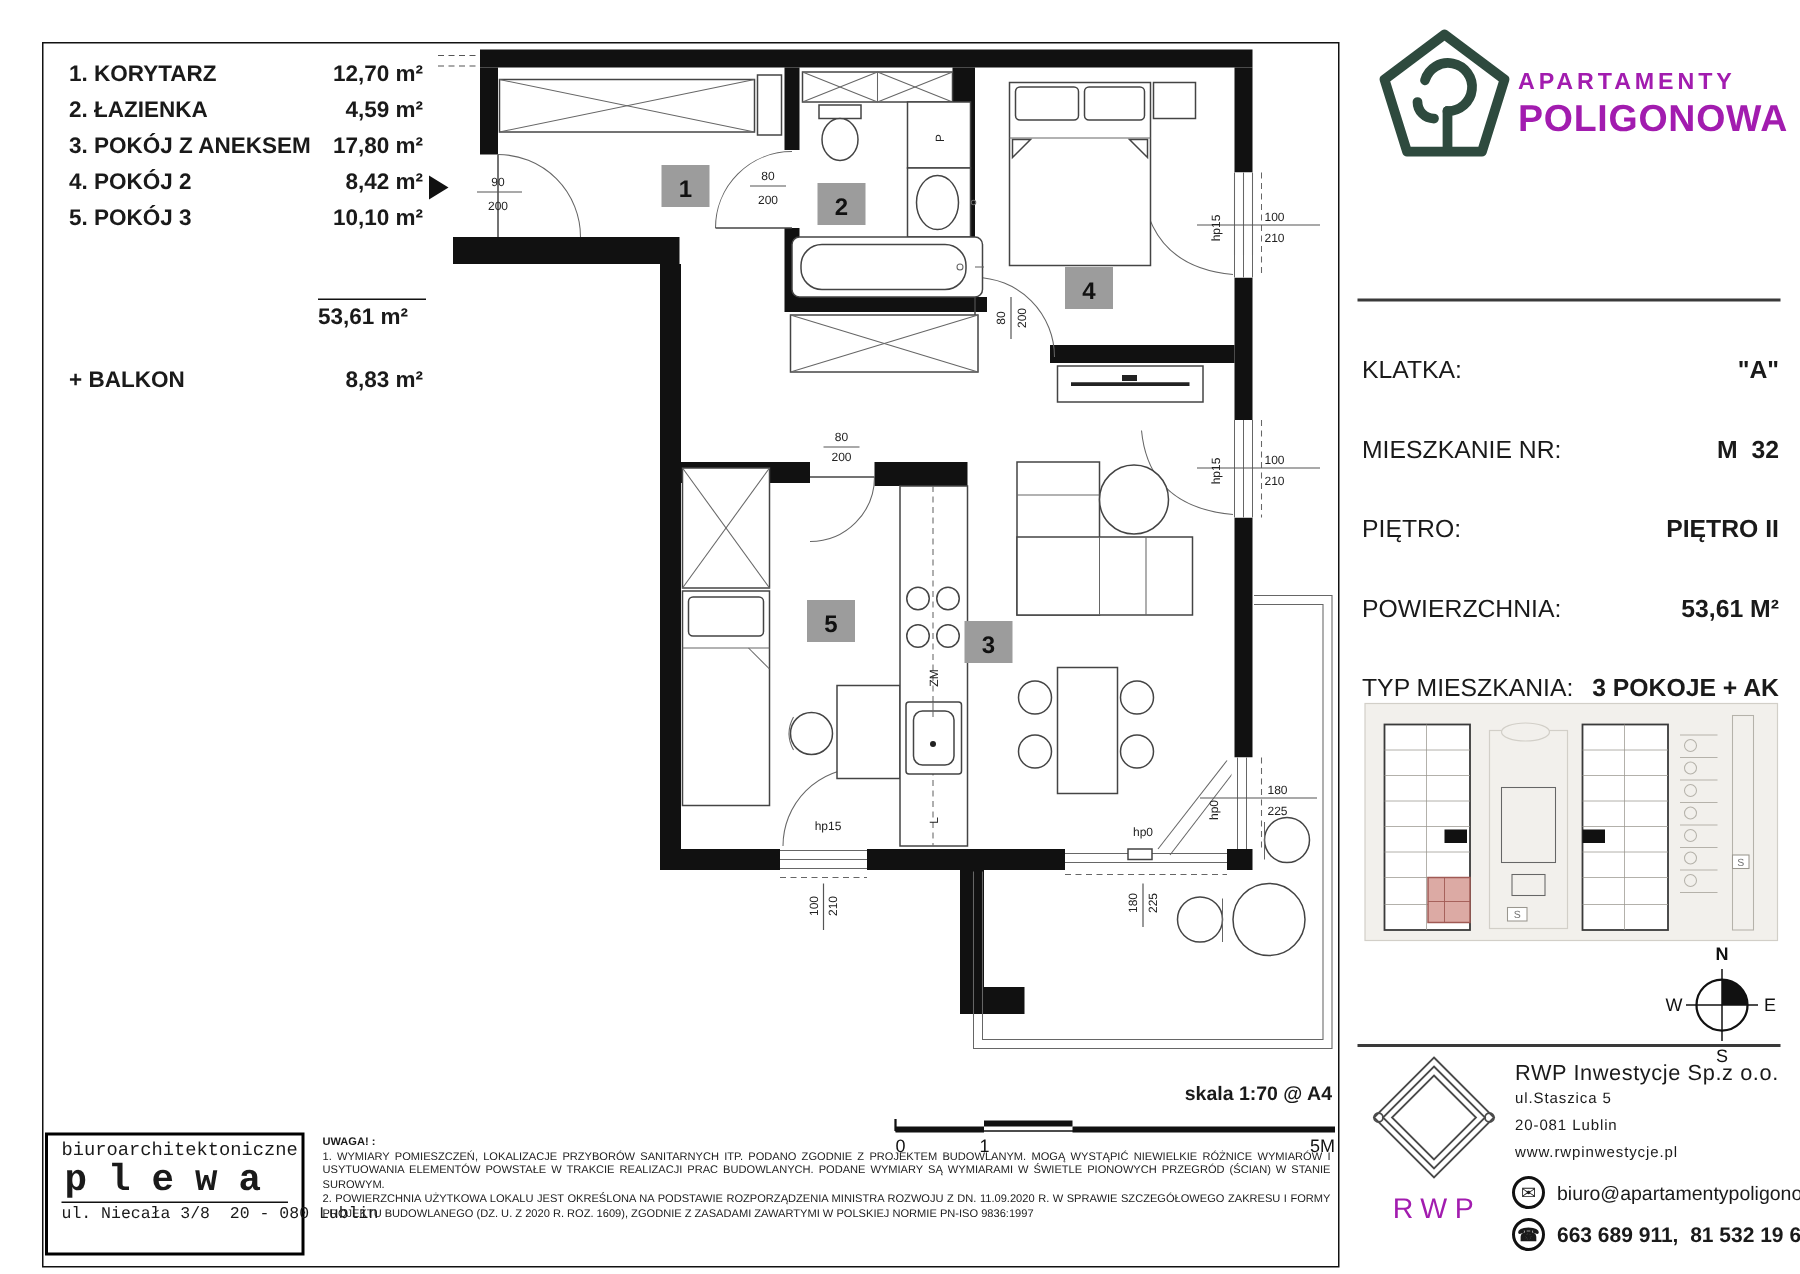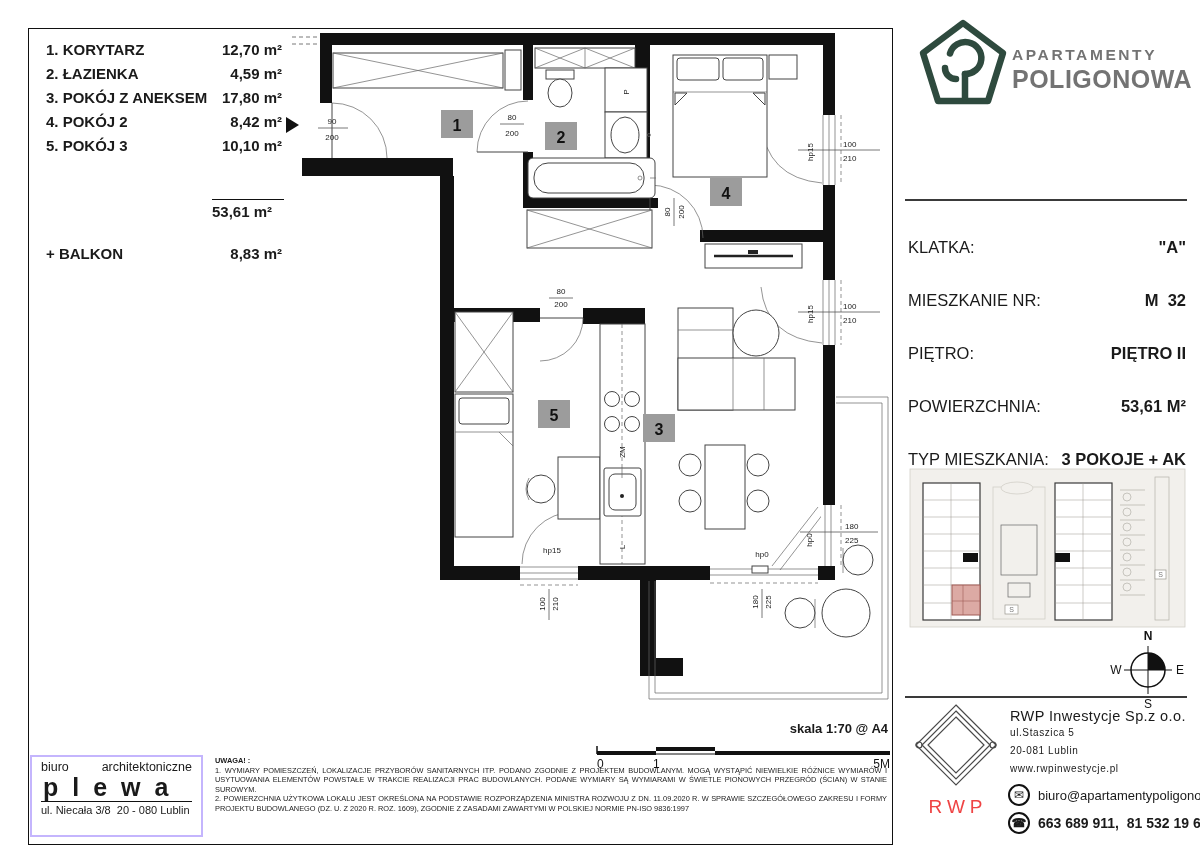--- a/index.html
+++ b/index.html
@@ -11,44 +11,44 @@
   
   #room-list{left:46px;top:38px;width:236px;font-size:15px;font-weight:600;}
   .rl-row{display:flex;height:24px;line-height:24px;}
   .rl-name{flex:1;}
   .rl-area{width:66px;text-align:right;}
   #rl-rule{left:212px;top:199px;width:72px;border-top:1.6px solid #111;}
   #rl-total{left:212px;top:203px;font-size:15px;font-weight:800;}
   #balkon-row{left:46px;top:245px;width:236px;display:flex;font-size:15px;font-weight:600;gap:36px;}
   
   #logo-icon{left:915px;top:16px;}
-  #brand{left:1012px;top:46px;color:#737373;}
+  #brand{left:1012px;top:46px;color:#a21caf;}
   #brand .l1{font-size:15.5px;font-weight:800;letter-spacing:2.6px;}
   #brand .l2{font-size:25px;font-weight:800;letter-spacing:0.5px;margin-top:1px;}
   .rule{border-top:2px solid #3a3a3a;}
   #rule-top{left:905px;top:199px;width:282px;}
   #rule-bottom{left:905px;top:696px;width:282px;}
   #info{left:908px;top:207px;width:278px;}
   .info-row{display:flex;height:26px;line-height:26px;font-size:16.5px;margin-top:27px;}
   .info-label{flex:1;font-weight:500;}
   .info-value{font-weight:800;white-space:pre;text-align:right;}
   
   #scale-label{left:600px;top:721px;width:288px;text-align:right;font-size:13px;font-weight:800;}
   
   #notes{left:215px;top:756px;width:672px;font-size:7.4px;line-height:9.6px;text-align:justify;}
   #notes .t{font-weight:800;}
   
-  #plewa{left:30px;top:755px;width:173px;height:82px;border:2px solid #c4b5fd;box-sizing:border-box;padding:3px 9px 0 9px;}
+  #plewa{left:30px;top:755px;width:173px;height:82px;border:2px solid #000000;box-sizing:border-box;padding:3px 9px 0 9px;font-family:Liberation Mono, monospace;}
   #plewa .row1{display:flex;justify-content:space-between;font-size:12.5px;}
   #plewa .name{font-size:25px;font-weight:800;letter-spacing:14px;line-height:26px;margin-left:2px;}
   #plewa .ul{border-top:1.4px solid #111;margin-top:1px;}
   #plewa .addr{font-size:11px;white-space:pre;margin-top:2px;}
   
   #rwp-logo{left:908px;top:698px;}
-  #rwp-word{left:916px;top:796px;width:84px;text-align:center;font-size:19px;letter-spacing:5px;color:#ef4444;}
+  #rwp-word{left:916px;top:796px;width:84px;text-align:center;font-size:19px;letter-spacing:5px;color:#a21caf;}
   #dev{left:1010px;top:708px;width:185px;}
   #dev .name{font-size:14.5px;font-weight:400;letter-spacing:0.4px;}
   #dev .line{font-size:10px;letter-spacing:0.6px;line-height:18px;}
   .contact-row{position:absolute;display:flex;align-items:center;}
   .cicon{width:22px;height:22px;border:2px solid #111;border-radius:50%;display:flex;
     align-items:center;justify-content:center;font-size:12px;box-sizing:border-box;margin-right:8px;}
   #email-row{left:1008px;top:784px;font-size:13px;}
   #phone-row{left:1008px;top:812px;font-size:14px;font-weight:800;white-space:pre;}
   
   .wall{fill:#111;stroke:none;}

